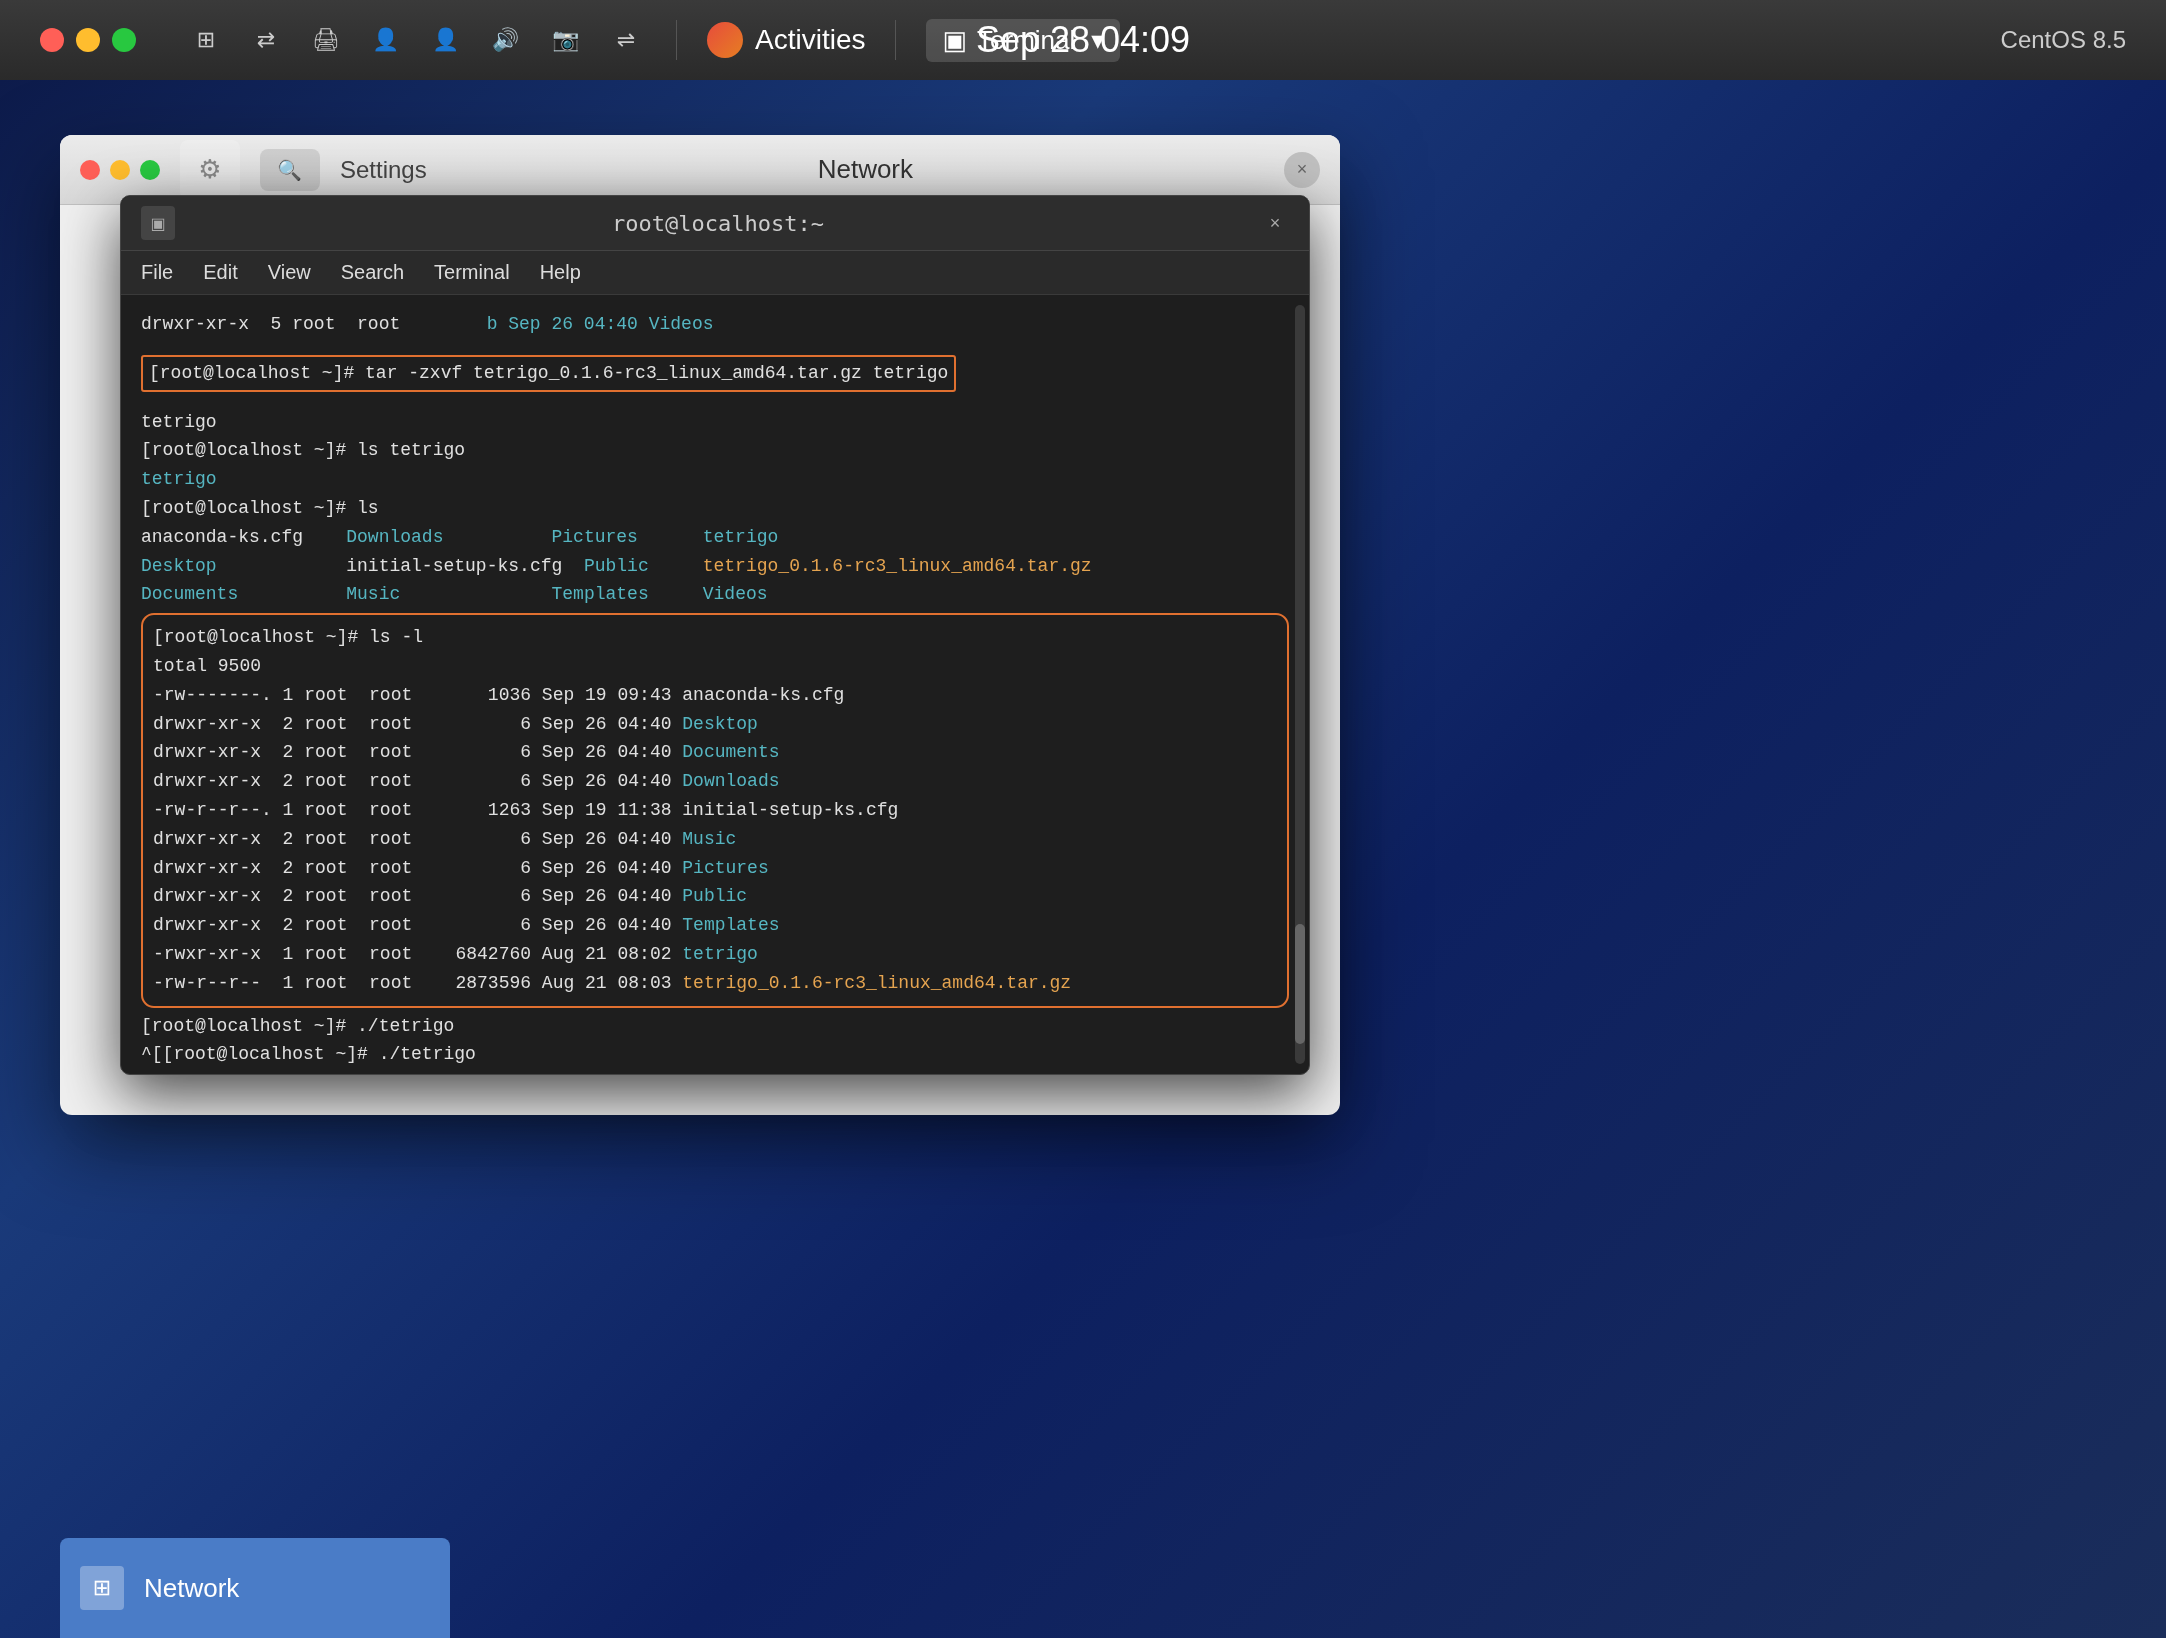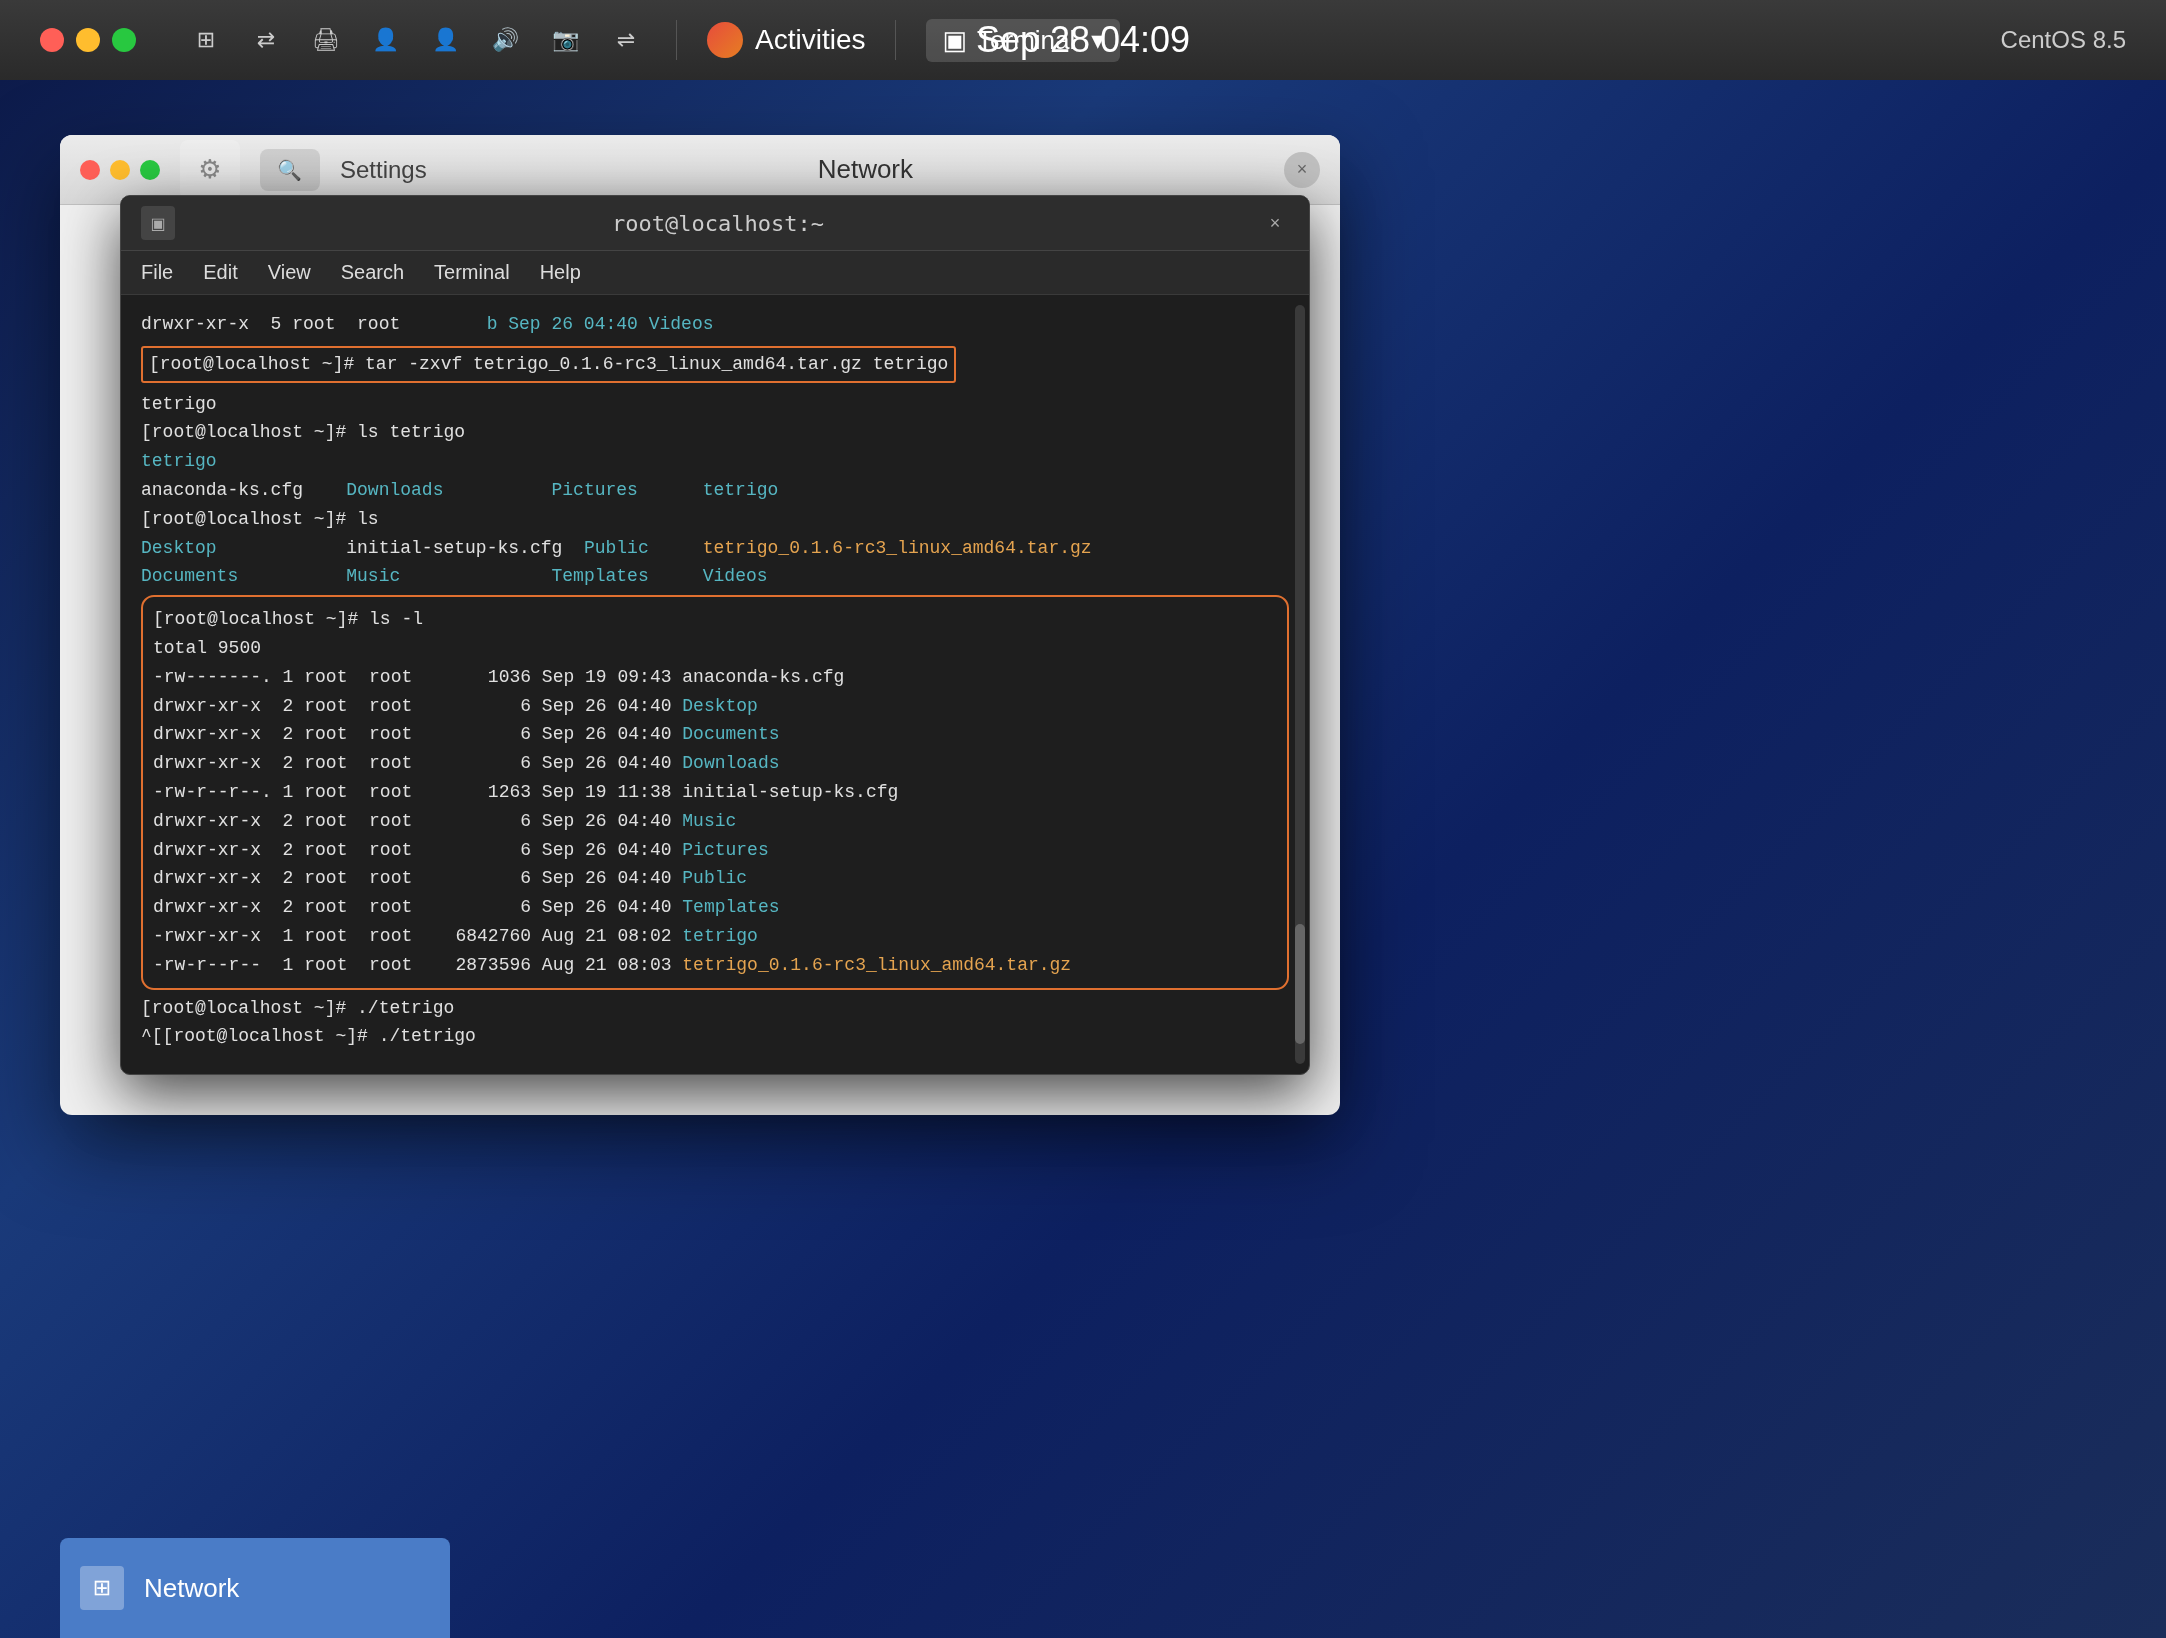--- a/index.html
+++ b/index.html
@@ -388,32 +388,32 @@
       <span class="terminal-menu-item">Edit</span>
       <span class="terminal-menu-item">View</span>
       <span class="terminal-menu-item">Search</span>
       <span class="terminal-menu-item">Terminal</span>
       <span class="terminal-menu-item">Help</span>
     </div>
     <div class="terminal-body">
 
       <span class="terminal-line"><span class="t-white">drwxr-xr-x  5 root  root        </span><span class="t-cyan">b Sep 26 04:40 Videos</span></span>
 
-      <div style="margin: 7px 0;">
+      <div style="margin: 16px 0;">
         <span style="border: 2px solid #e07030; border-radius: 3px; padding: 2px 6px; display: inline-block;">
           <span class="t-white">[root@localhost ~]# tar -zxvf tetrigo_0.1.6-rc3_linux_amd64.tar.gz tetrigo</span>
         </span>
       </div>
 
       <span class="terminal-line"><span class="t-white">tetrigo</span></span>
       <span class="terminal-line"><span class="t-white">[root@localhost ~]# ls tetrigo</span></span>
       <span class="terminal-line"><span class="t-cyan">tetrigo</span></span>
+      <span class="terminal-line"><span class="t-white">[root@localhost ~]# ls</span></span>
+
       <span class="terminal-line"><span class="t-white">anaconda-ks.cfg    </span><span class="t-cyan">Downloads</span><span class="t-white">          </span><span class="t-cyan">Pictures</span><span class="t-white">      </span><span class="t-cyan">tetrigo</span></span>
-
-      <span class="terminal-line"><span class="t-white">[root@localhost ~]# ls</span></span>
 
       <span class="terminal-line"><span class="t-cyan">Desktop</span><span class="t-white">            initial-setup-ks.cfg  </span><span class="t-cyan">Public</span><span class="t-white">     </span><span class="t-orange">tetrigo_0.1.6-rc3_linux_amd64.tar.gz</span></span>
 
       <span class="terminal-line"><span class="t-cyan">Documents</span><span class="t-white">          </span><span class="t-cyan">Music</span><span class="t-white">              </span><span class="t-cyan">Templates</span><span class="t-white">     </span><span class="t-cyan">Videos</span></span>
 
       <div style="border: 2px solid #e07030; border-radius: 13px; padding: 8px 10px; margin: 4px 0;">
         <span class="terminal-line"><span class="t-white">[root@localhost ~]# ls -l</span></span>
         <span class="terminal-line"><span class="t-white">total 9500</span></span>
         <span class="terminal-line"><span class="t-white">-rw-------. 1 root  root       1036 Sep 19 09:43 anaconda-ks.cfg</span></span>
         <span class="terminal-line"><span class="t-white">drwxr-xr-x  2 root  root          6 Sep 26 04:40 </span><span class="t-cyan">Desktop</span></span>

